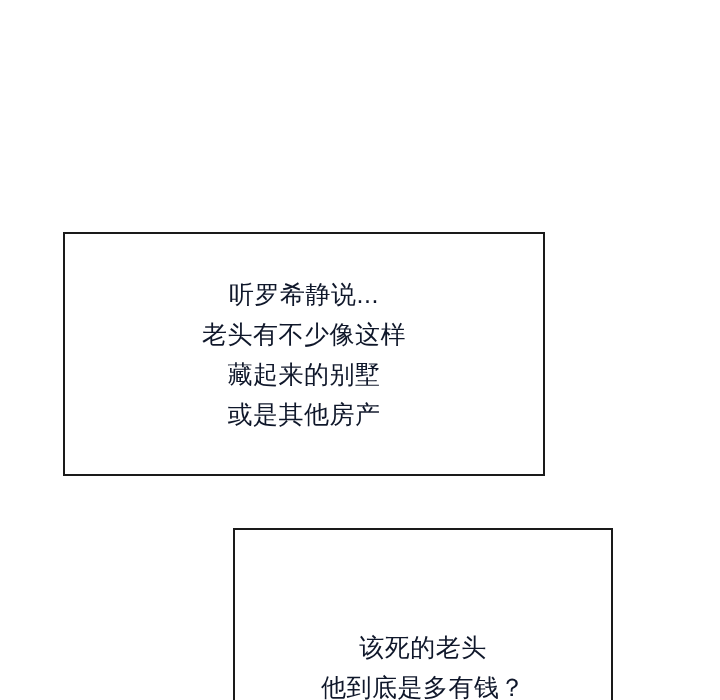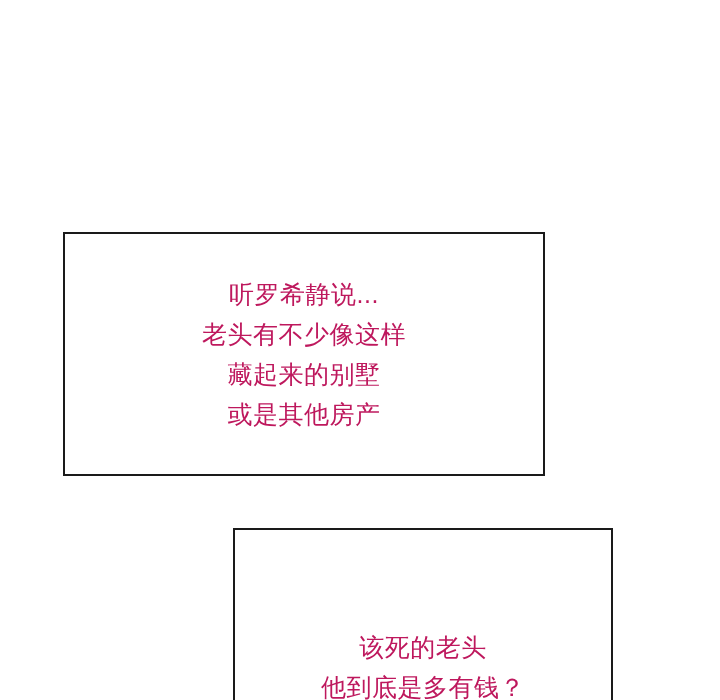--- a/index.html
+++ b/index.html
@@ -39,21 +39,21 @@
     height: 244px;
   }
   .panel-2 {
     left: 233px;
     top: 528px;
     width: 380px;
     height: 190px;
   }
   .panel-text {
     text-align: center;
-    color: #be185d;
+    color: #0f172a;
     font-size: 25px;
     line-height: 40px;
     letter-spacing: 0.5px;
     white-space: pre-line;
     font-weight: 400;
   }
   .panel-2 .panel-text {
     margin-top: 88px;
   }
 </style>

